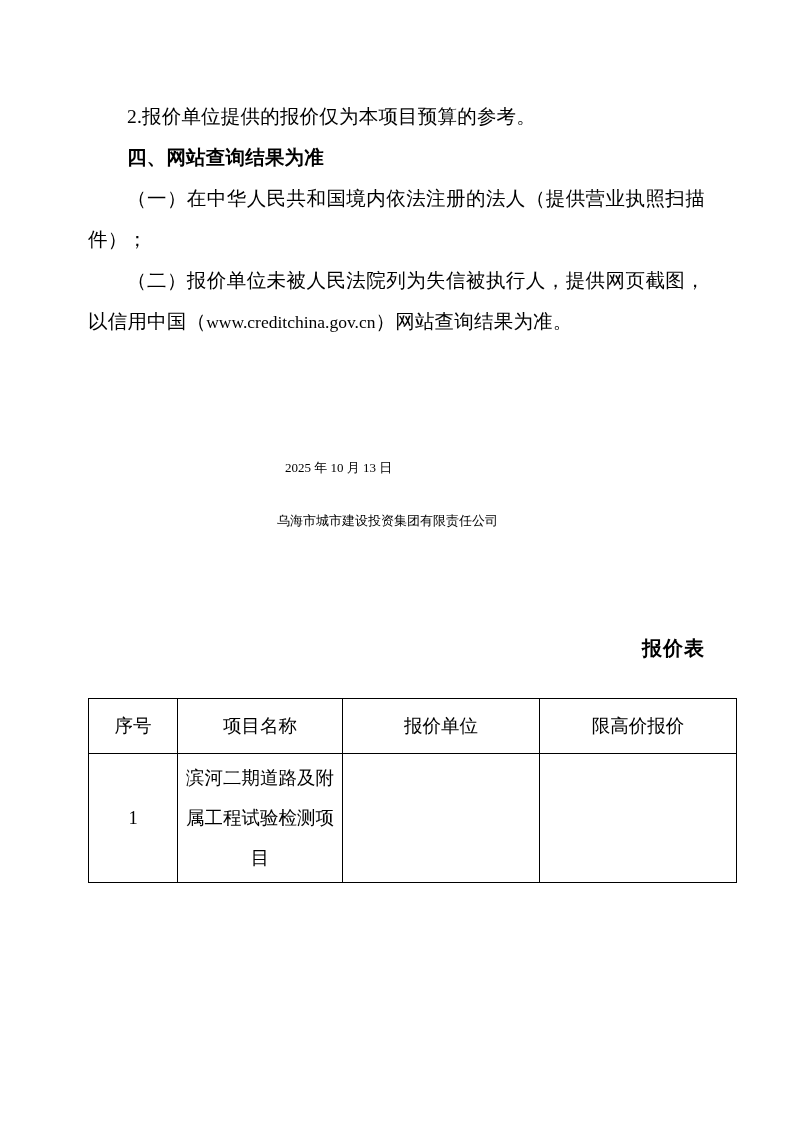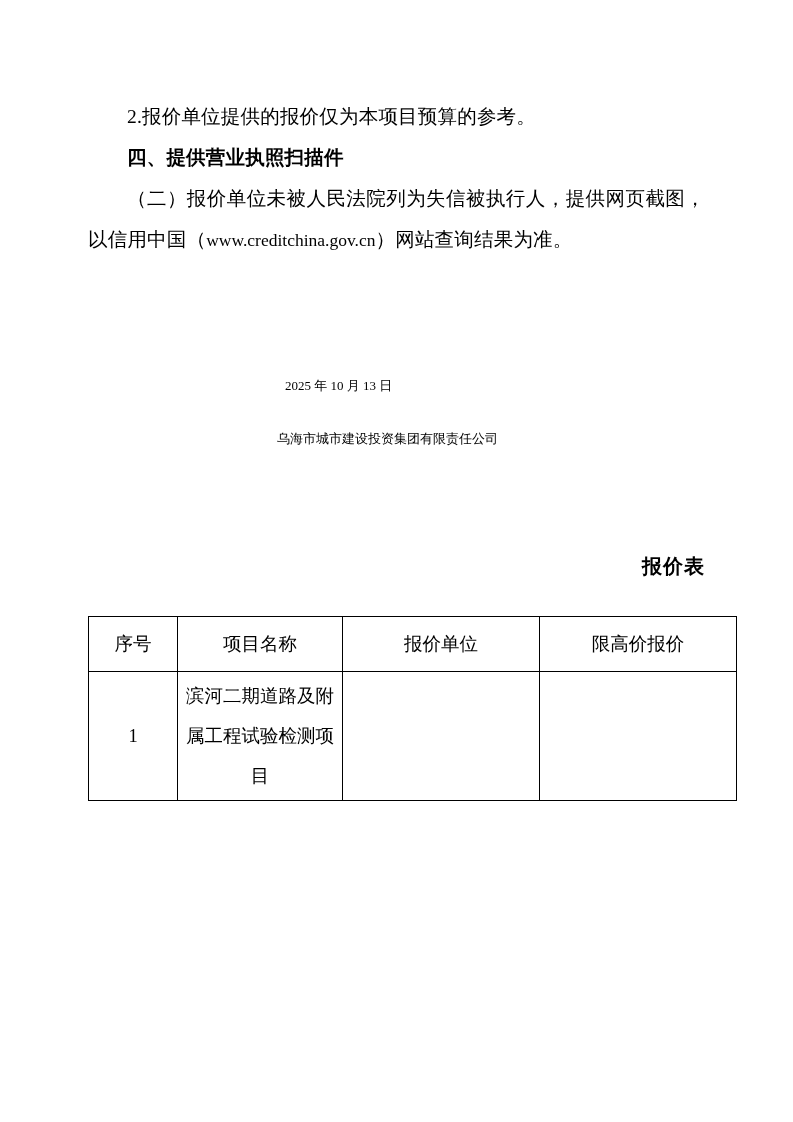--- a/index.html
+++ b/index.html
@@ -107,22 +107,23 @@
 </style>
 </head>
 <body>
 
 <div class="page">
 
   <div class="body-text">
 
     <p class="para">2.报价单位提供的报价仅为本项目预算的参考。</p>
 
-    <p class="heading">四、提供营业执照扫描件</p>
+    <p class="heading">四、网站查询结果为准</p>
 
+    <p class="para-hang">（一）在中华人民共和国境内依法注册的法人（提供营业执照扫描件）；</p>
 
     <p class="para-hang"><span>（二）报价单位未被人民法院列为失信被执行人，提供网页截图，以信用中国（</span><span class="mono-inline">www.creditchina.gov.cn</span><span>）网站查询结果为准。</span></p>
 
 
   </div>
 
   <div class="spacer-lg"></div>
 
   <div class="sign-block">
     <p class="sign-date">2025 年 10 月 13 日</p>

